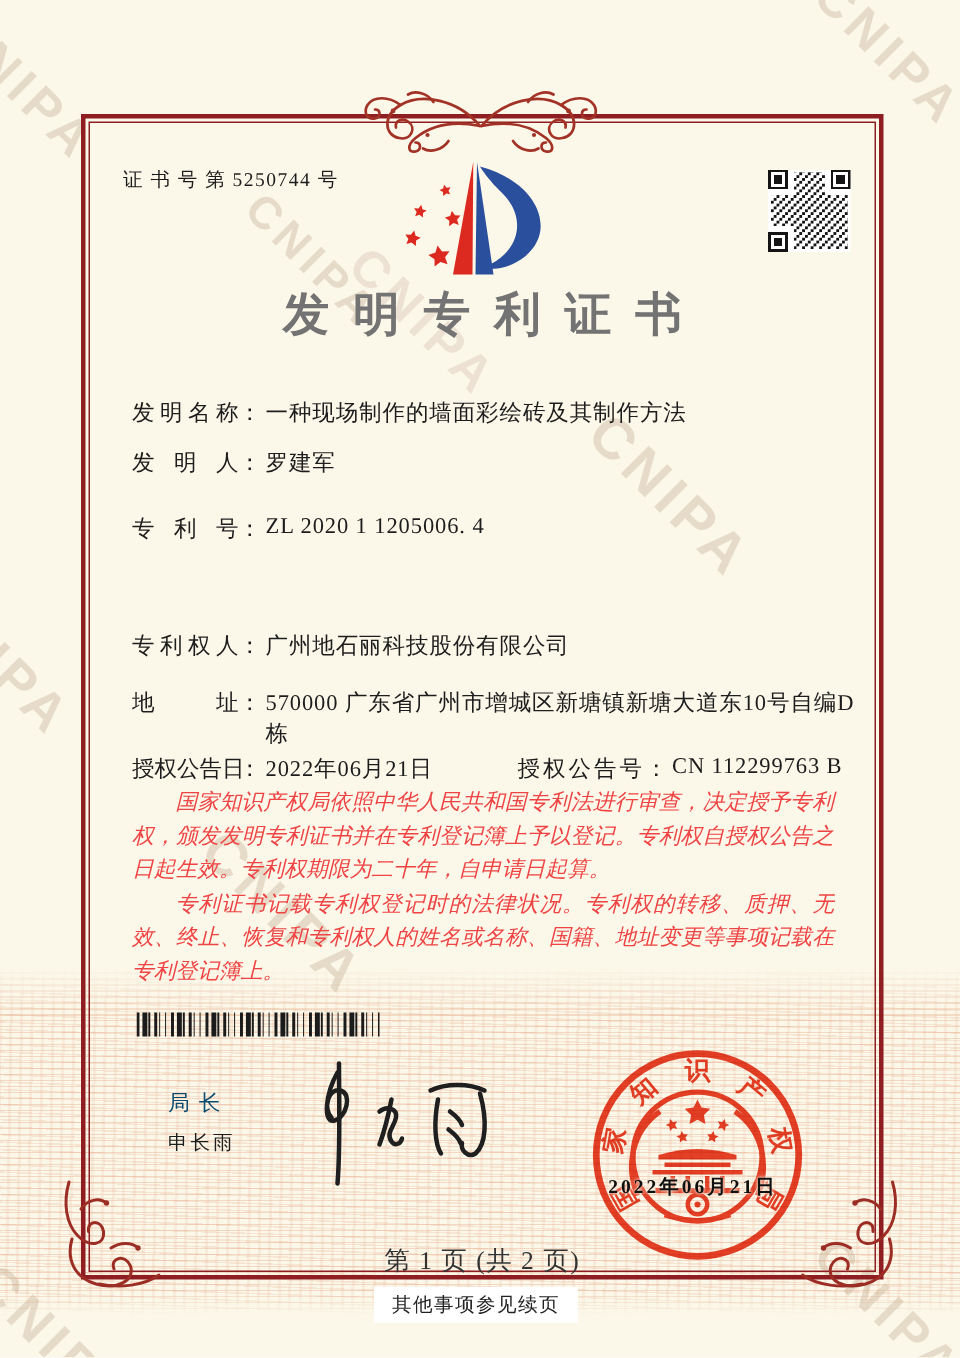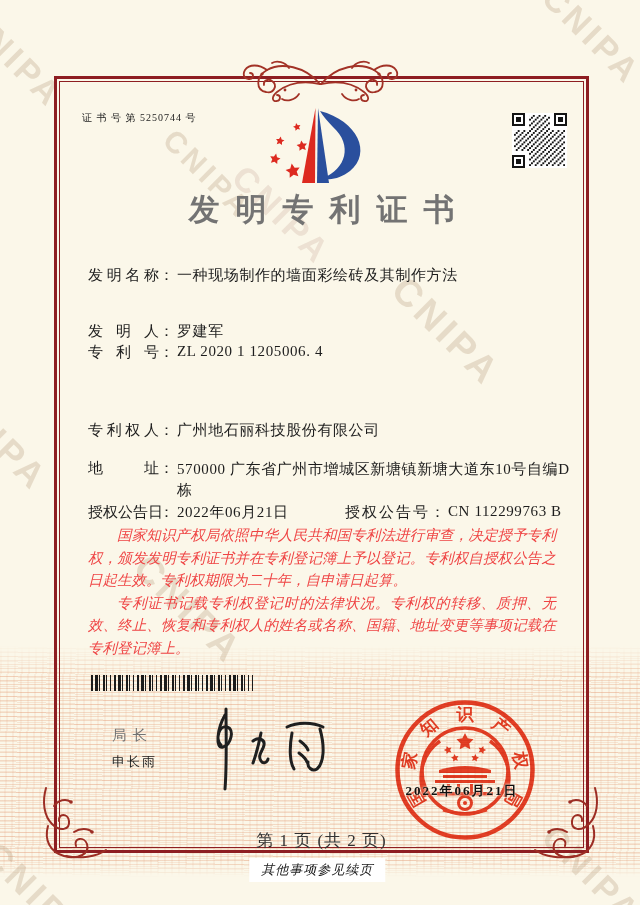--- a/index.html
+++ b/index.html
@@ -18,21 +18,21 @@
   
   .wm{position:absolute;z-index:2;font-family:"Liberation Sans","DejaVu Sans",sans-serif;font-weight:bold;
       color:rgba(186,162,132,0.32);letter-spacing:4px;transform:rotate(45deg);transform-origin:0 50%;white-space:nowrap;}
 
   
   .frame{position:absolute;left:54px;top:76px;width:535px;height:777px;border:3px solid #8e1e22;box-sizing:border-box;z-index:3;}
   .frame::after{content:"";position:absolute;inset:2px;border:1px solid #8e1e22;}
 
   .orn{position:absolute;z-index:4;}
 
-  .certno{position:absolute;left:82px;top:111px;font-size:10px;color:#1d1d1d;letter-spacing:1px;z-index:5;}
+  .certno{position:absolute;left:82px;top:111px;font-size:13px;color:#1d1d1d;letter-spacing:1px;z-index:5;}
   .logo{position:absolute;left:260px;top:101px;z-index:5;}
   .qr{position:absolute;left:512px;top:113px;z-index:5;}
   .title{position:absolute;left:54px;top:189px;width:535px;text-align:center;font-size:31px;font-weight:bold;
          color:#737373;letter-spacing:16px;padding-left:16px;box-sizing:border-box;z-index:5;}
 
   .row{position:absolute;left:88px;font-size:15px;color:#1d1d1d;white-space:nowrap;z-index:5;}
   .flabel{display:inline-block;width:71px;text-align:justify;text-align-last:justify;vertical-align:top;}
   .fcolon{vertical-align:top;}
   .fval{margin-left:3px;letter-spacing:0.6px;vertical-align:top;}
   .row-addr{white-space:normal;}
@@ -43,32 +43,32 @@
   .paras{position:absolute;left:88px;top:524px;width:468px;z-index:5;font-size:14.5px;line-height:22.5px;
          color:#ef4444;font-style:italic;text-align:justify;}
   .paras p{margin:0;text-indent:2em;}
 
   .barcode{position:absolute;left:91px;top:675px;width:162px;height:16px;z-index:5;
     background-image:repeating-linear-gradient(90deg,#1b1b1b 0 2px,transparent 2px 4px,#1b1b1b 4px 7px,
       transparent 7px 8px,#1b1b1b 8px 9px,transparent 9px 12px,#1b1b1b 12px 14px,transparent 14px 15px,
       #1b1b1b 15px 16px,transparent 16px 19px,#1b1b1b 19px 20px,transparent 20px 23px);
     background-size:23px 100%;}
 
-  .signer-title{position:absolute;left:112px;top:726px;font-size:14.5px;letter-spacing:6px;color:#737373;z-index:5;}
+  .signer-title{position:absolute;left:112px;top:726px;font-size:14.5px;letter-spacing:6px;color:#0c4a6e;z-index:5;}
   .signer-name{position:absolute;left:112px;top:753px;font-size:13px;letter-spacing:2px;color:#1d1d1d;z-index:5;}
   .signature{position:absolute;left:195px;top:703px;z-index:5;}
 
   .seal{position:absolute;left:391px;top:696px;z-index:6;opacity:0.95;mix-blend-mode:multiply;}
   .sealdate{position:absolute;left:396px;top:782px;width:132px;text-align:center;font-size:13px;font-weight:bold;
     color:#101010;letter-spacing:2px;z-index:7;text-shadow:0 0 3px #f9efdc,0 0 2px #f9efdc;white-space:nowrap;}
 
   .pageinfo{position:absolute;left:54px;top:829px;width:535px;text-align:center;font-size:17px;color:#333;
     letter-spacing:1px;z-index:5;}
   .footnote{position:absolute;left:50%;top:858px;transform:translateX(-52%);background:#ffffff;
-    padding:3px 12px;font-size:13px;font-style:italic;color:#222;letter-spacing:1px;z-index:5;white-space:nowrap;}
+    padding:3px 12px;font-size:13px;color:#222;letter-spacing:1px;z-index:5;white-space:nowrap;}
 </style>
 </head>
 <body>
 
 <div class="page">
 
   <div class="waves"></div>
 
   <span class="wm" style="left:-30px;top:-5px;font-size:34px;">CNIPA</span>
   <span class="wm" style="left:548px;top:-28px;font-size:34px;">CNIPA</span>
@@ -161,21 +161,21 @@
       <path d="M0,22 h7 v7 h-7 Z M1,23 v5 h5 v-5 Z"></path>
         <rect x="2" y="24" width="3" height="3"></rect>
     </g>
   </svg>
 
   <div class="title">发明专利证书</div>
 
   <div class="row" style="top:266px">
     <span class="flabel">发明名称</span><span class="fcolon">：</span><span class="fval">一种现场制作的墙面彩绘砖及其制作方法</span>
   </div>
-  <div class="row" style="top:322px">
+  <div class="row" style="top:299px">
     <span class="flabel">发明人</span><span class="fcolon">：</span><span class="fval">罗建军</span>
   </div>
   <div class="row" style="top:343px">
     <span class="flabel">专利号</span><span class="fcolon">：</span><span class="fval">ZL 2020 1 1205006. 4</span>
   </div>
   <div class="row" style="top:421px">
     <span class="flabel">专利权人</span><span class="fcolon">：</span><span class="fval">广州地石丽科技股份有限公司</span>
   </div>
   <div class="row row-addr" style="top:459px">
     <span class="flabel">地址</span><span class="fcolon">：</span><span class="fval">570000 广东省广州市增城区新塘镇新塘大道东10号自编D栋</span>

